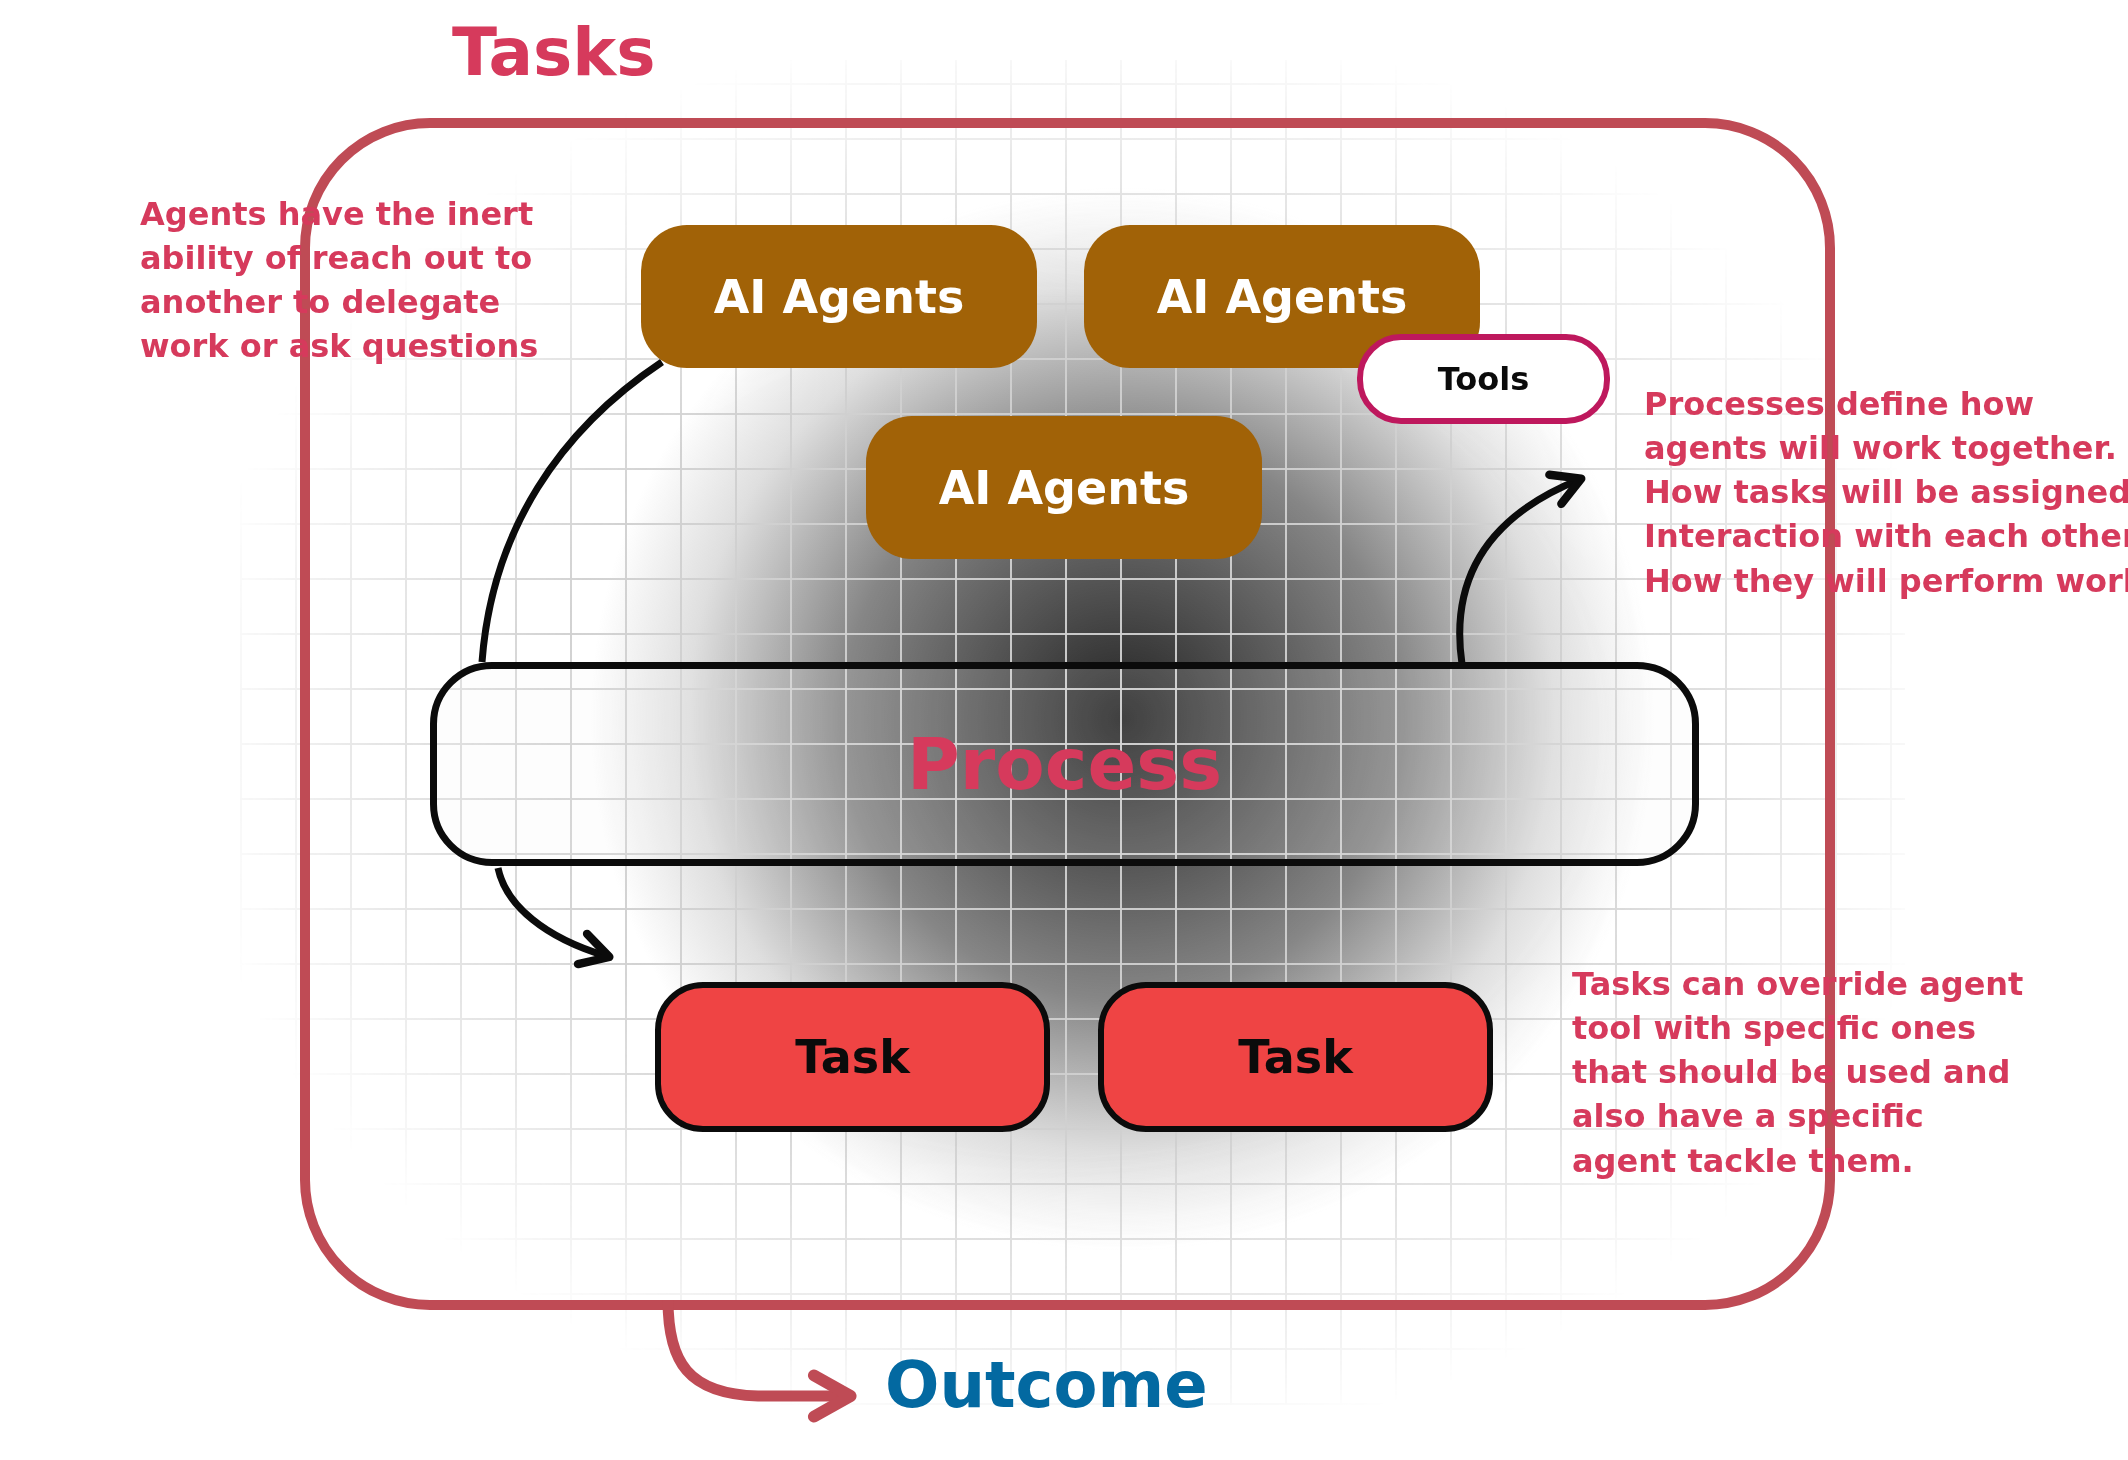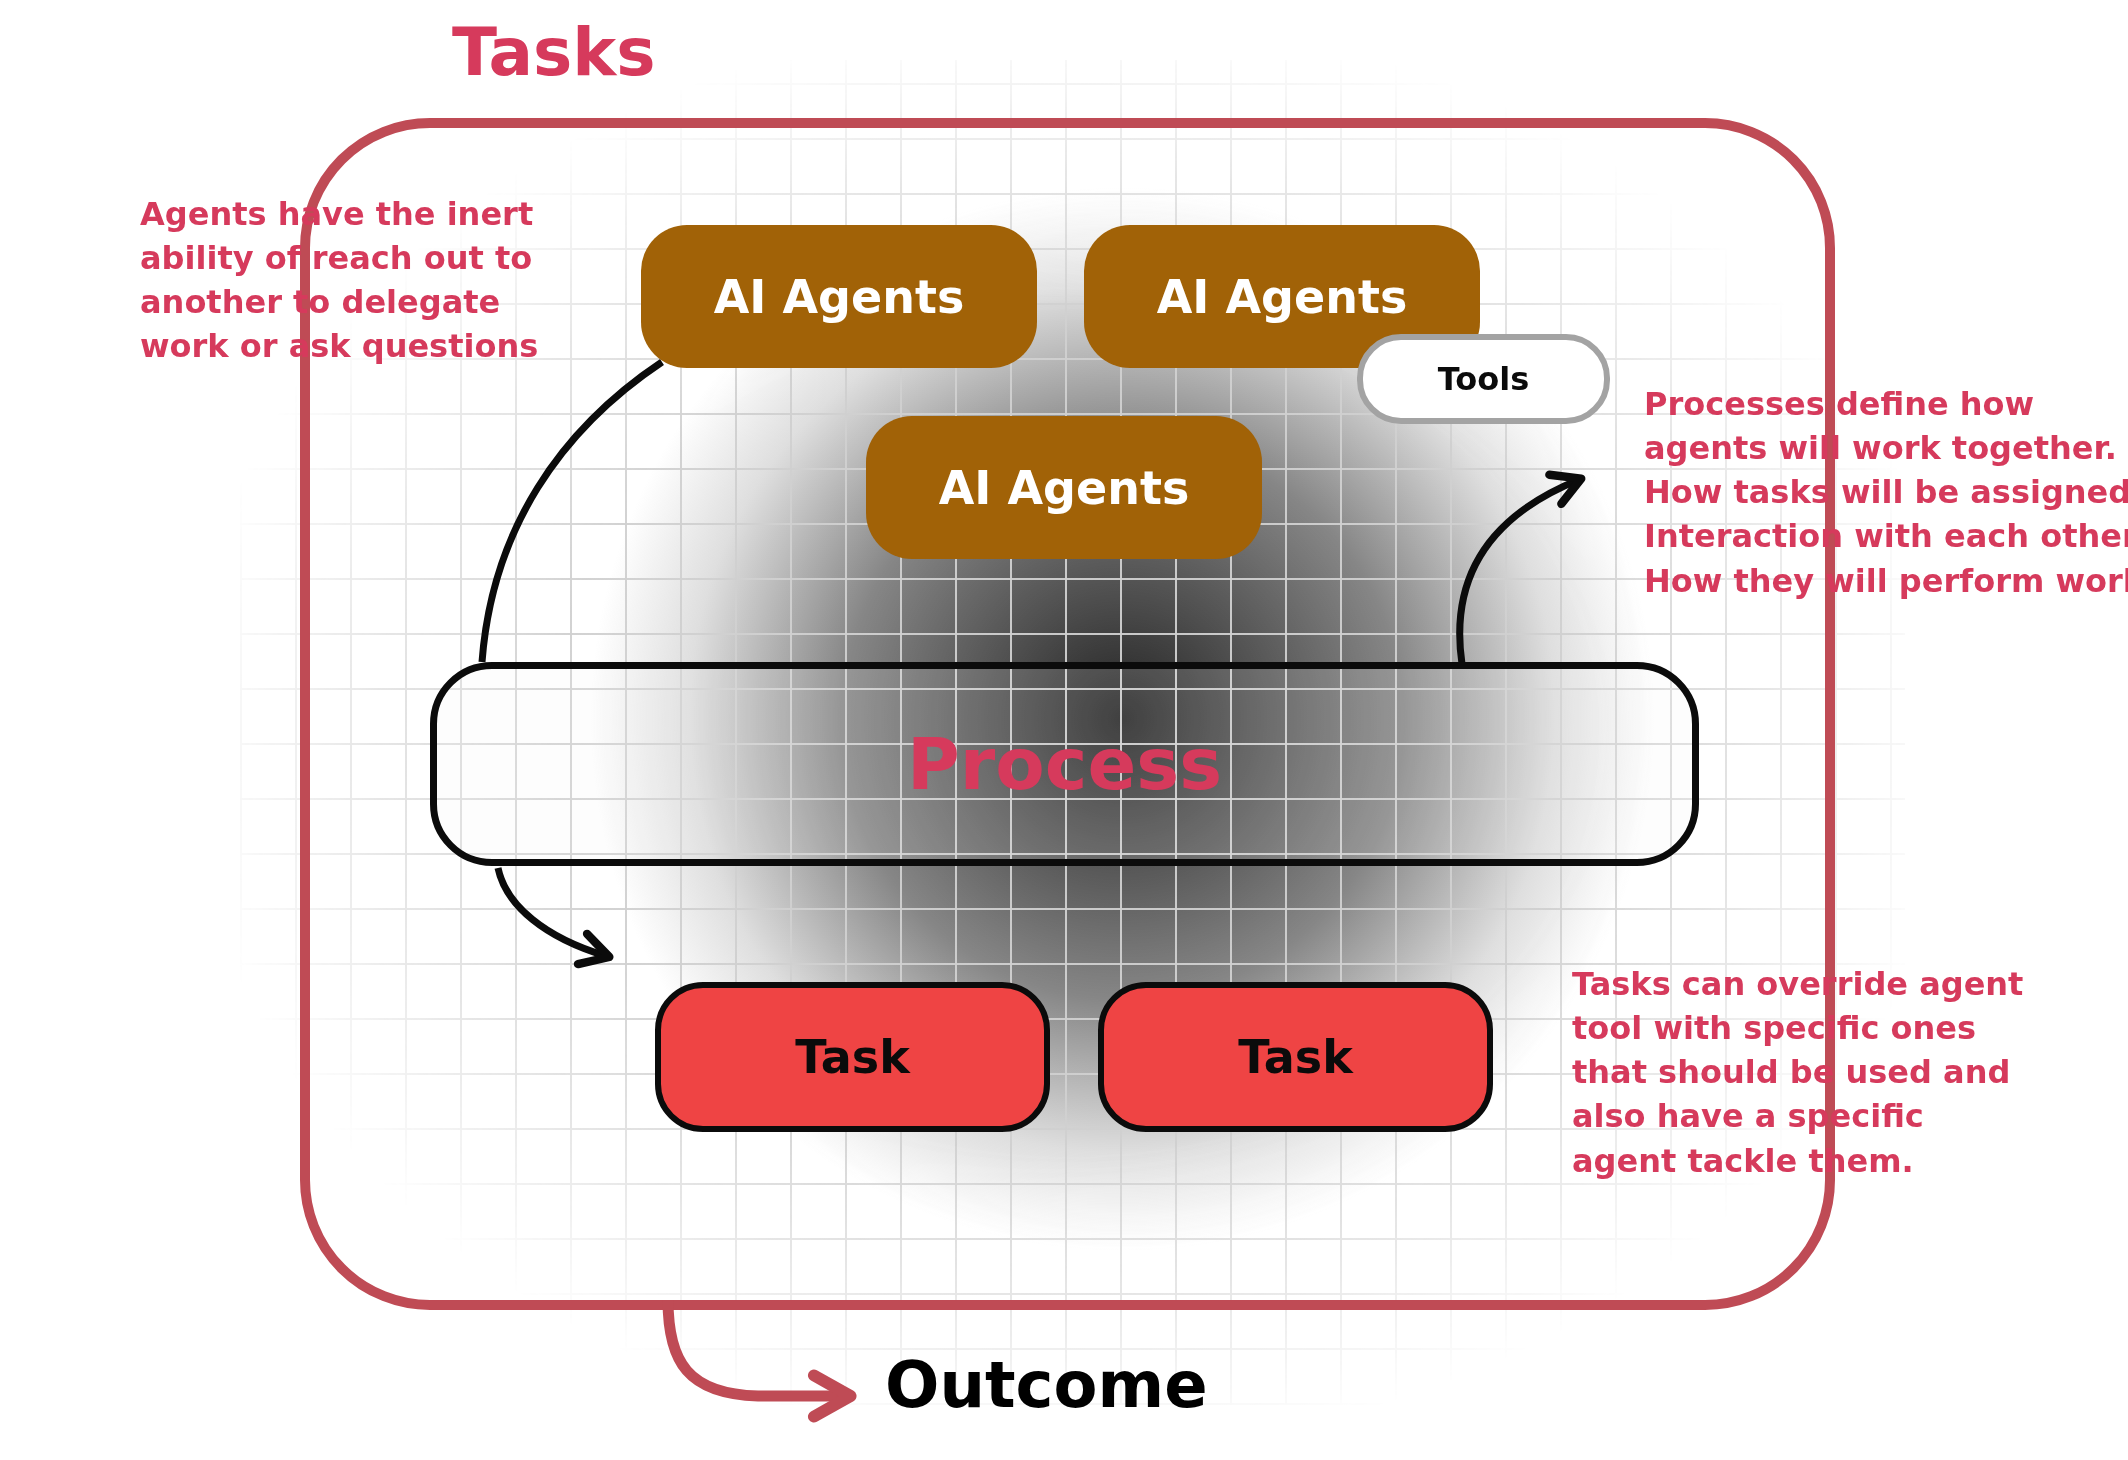--- a/index.html
+++ b/index.html
@@ -57,21 +57,21 @@
   }
   .agent-1 { left: 641px;  top: 225px; width: 396px; height: 143px; }
   .agent-2 { left: 1084px; top: 225px; width: 396px; height: 143px; }
   .agent-3 { left: 866px;  top: 416px; width: 396px; height: 143px; }
 
   .tools-box {
     position: absolute;
     left: 1357px; top: 334px;
     width: 253px; height: 90px;
     background: #ffffff;
-    border: 6px solid #a3a3a3;
+    border: 6px solid #be185d;
     border-radius: 44px;
     display: flex; align-items: center; justify-content: center;
     font-weight: bold; font-size: 32px; color: #0b0b0b;
   }
 
   .process-box {
     position: absolute;
     left: 430px; top: 662px;
     width: 1269px; height: 204px;
     background: rgba(240,240,240,0.15);
@@ -102,21 +102,21 @@
     white-space: pre-line;
   }
   .note-left         { left: 140px;  top: 192px; width: 480px; }
   .note-right-top    { left: 1644px; top: 382px; width: 620px; text-align: left; }
   .note-right-bottom { left: 1572px; top: 962px; width: 620px; text-align: left; }
 
   .outcome-label {
     position: absolute;
     left: 885px; top: 1348px;
     font-size: 64px; font-weight: bold;
-    color: #000000;
+    color: #0369a1;
   }
 </style>
 </head>
 <body>
 
 <div class="canvas">
 
   <div class="bg"></div>
 
   <div class="crew-border"></div>

